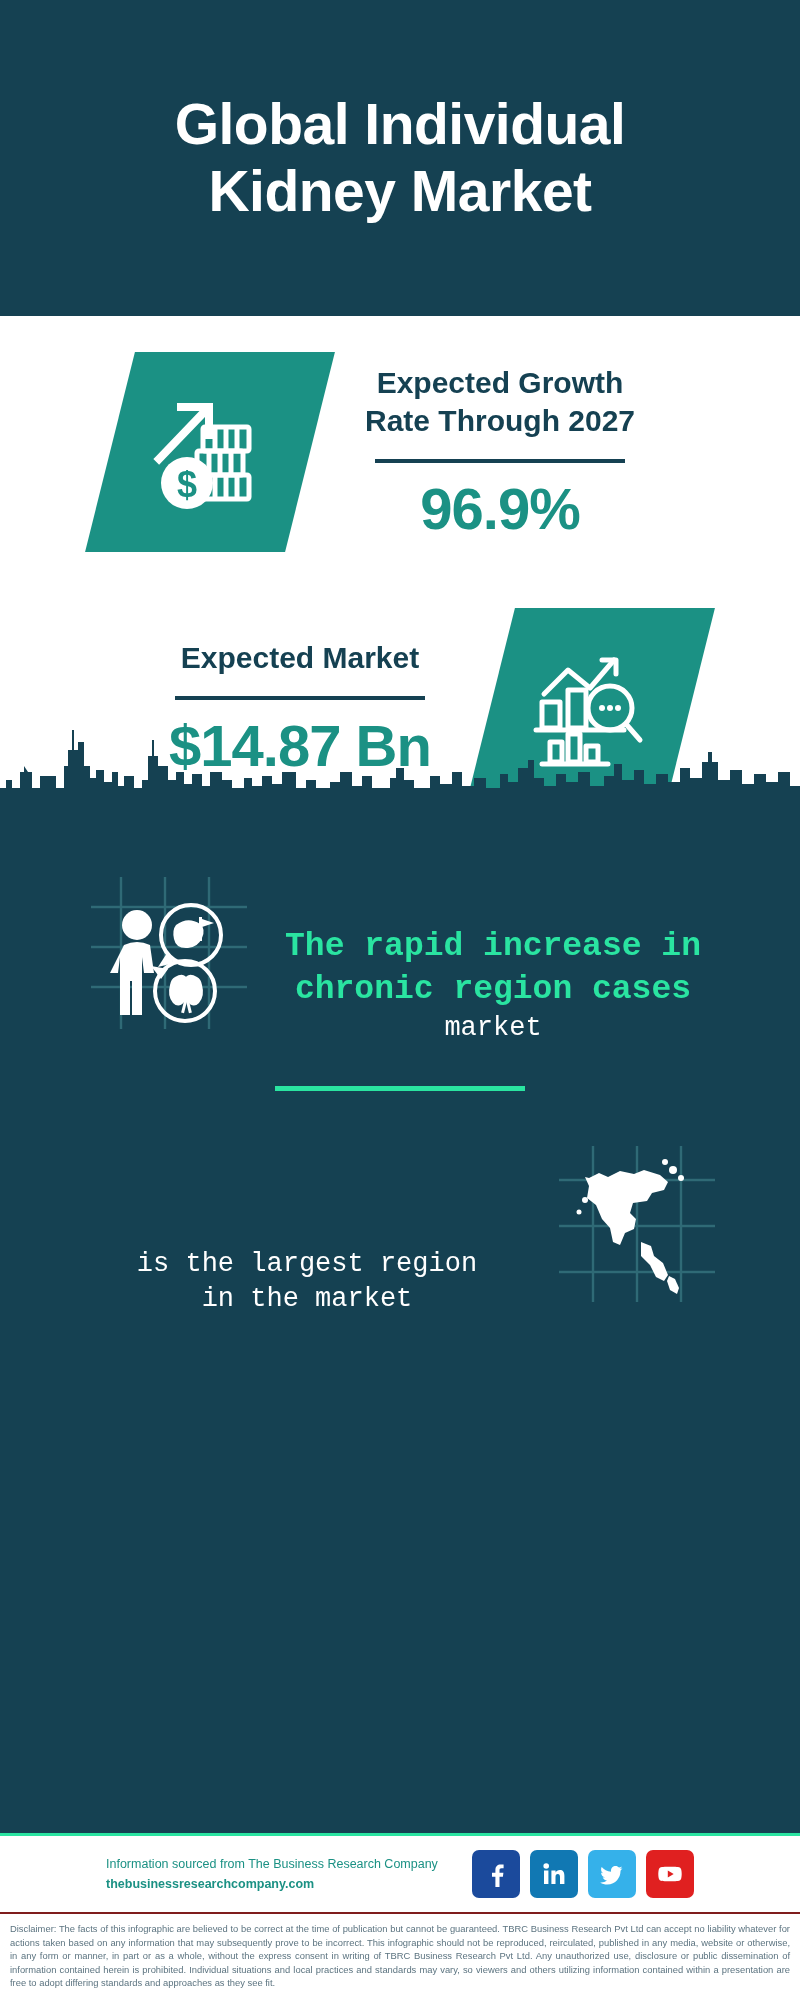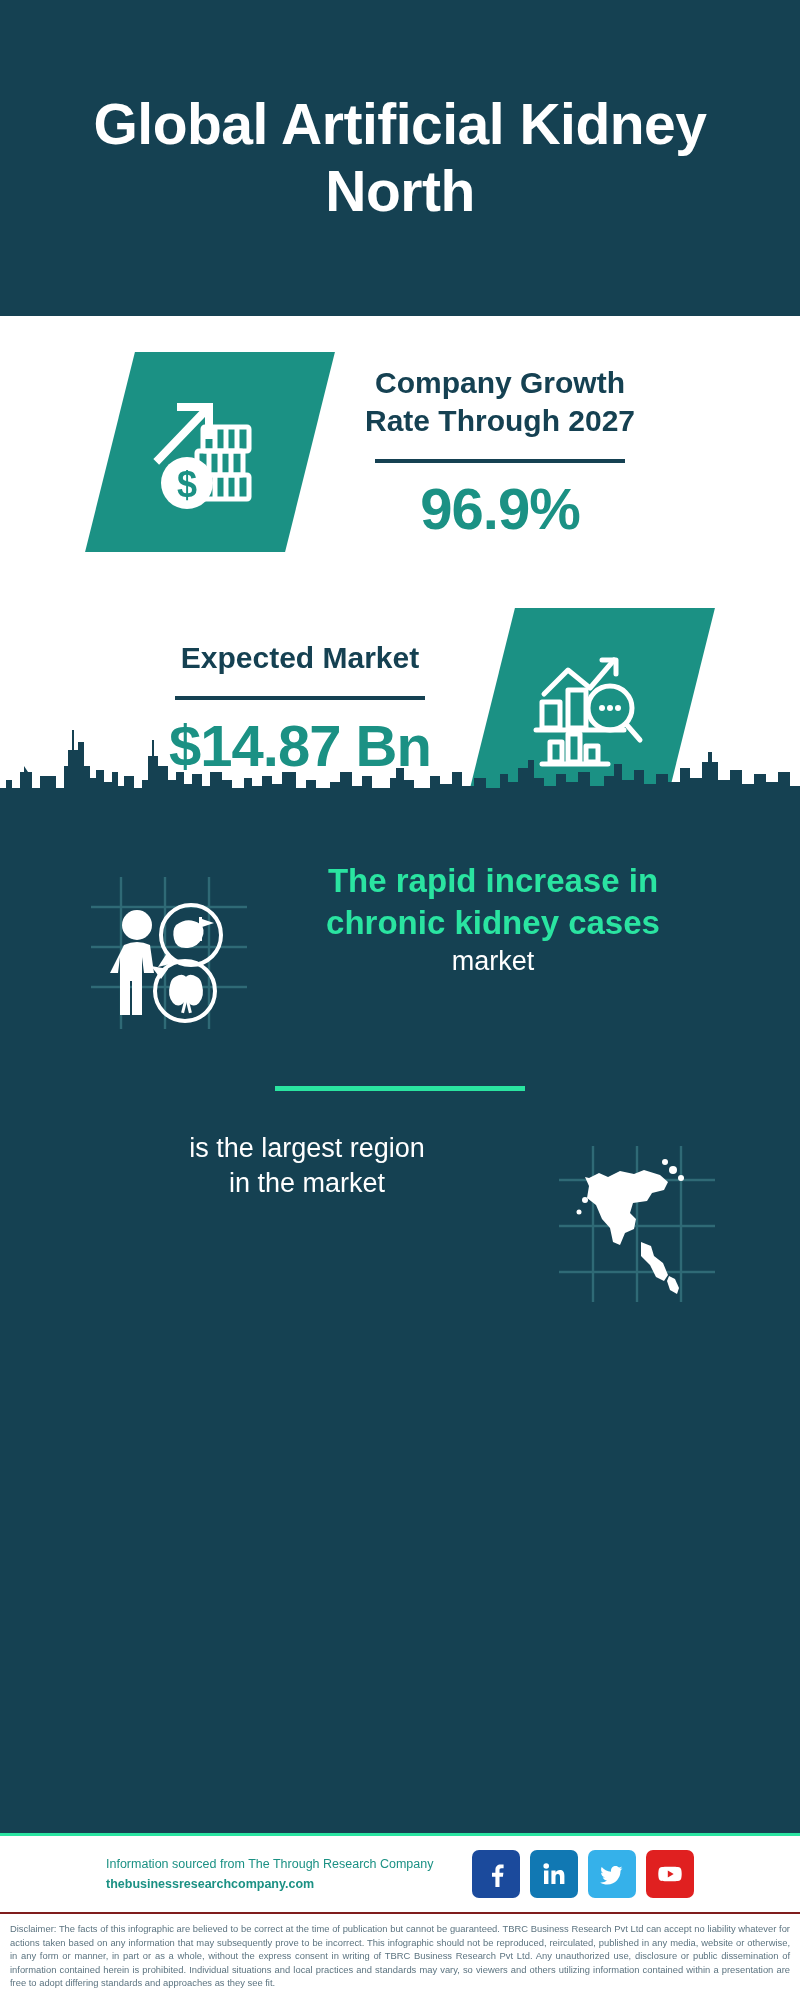--- a/index.html
+++ b/index.html
@@ -121,23 +121,24 @@
   .insights {
     padding-top: 52px;
     display: flex;
     flex-direction: column;
     justify-content: flex-start;
     flex: 1 1 auto;
   }
 
   .insight-row {
     display: flex;
-    align-items: flex-start;
+    align-items: flex-end;
     justify-content: center;
     padding: 0 40px;
+    font-family: Liberation Mono, monospace;
   }
   .insight-icon {
     flex: 0 0 auto;
     width: 186px;
     height: 186px;
     display: flex;
     align-items: center;
     justify-content: center;
   }
   .insight-text {
@@ -216,21 +217,21 @@
     line-height: 1.45;
     text-align: justify;
   }
 </style>
 </head>
 <body>
 
 <div class="page">
 
   <div class="header">
-    <div class="header-title">Global Artificial Kidney North</div>
+    <div class="header-title">Global Individual Kidney Market</div>
   </div>
 
   <div class="stats">
 
     <div class="stat-row">
       <div class="paragram">
         <svg width="130" height="130" viewBox="0 0 130 130" aria-hidden="true">
           <g fill="none" stroke="#ffffff" stroke-width="8" stroke-linecap="square">
             <line x1="14" y1="72" x2="62" y2="22"></line>
             <polyline points="36,20 64,20 64,48" stroke-linejoin="miter"></polyline>
@@ -247,21 +248,21 @@
             <rect x="58" y="88" width="46" height="24" rx="2"></rect>
             <line x1="70" y1="88" x2="70" y2="112"></line>
             <line x1="81" y1="88" x2="81" y2="112"></line>
             <line x1="92" y1="88" x2="92" y2="112"></line>
           </g>
           <circle cx="42" cy="96" r="26" fill="#ffffff"></circle>
           <text x="42" y="110" font-family="Liberation Sans, sans-serif" font-size="36" font-weight="bold" fill="#1b9184" text-anchor="middle">$</text>
         </svg>
       </div>
       <div class="stat-text">
-        <div class="stat-label">Company Growth</div>
+        <div class="stat-label">Expected Growth</div>
         <div class="stat-label">Rate Through 2027</div>
         <div class="stat-rule"></div>
         <div class="stat-value">96.9%</div>
       </div>
     </div>
 
     <div class="spacer-stats"></div>
 
     <div class="stat-row reverse">
       <div class="stat-text">
@@ -331,21 +332,21 @@
             <g fill="#ffffff">
               <path d="M100 114 q10 -6 13 4 q3 11 -3 20 q-6 8 -12 2 q-6 -7 -3 -18 q1 -6 5 -8 z"></path>
               <path d="M122 114 q-10 -6 -13 4 q-3 11 3 20 q6 8 12 2 q6 -7 3 -18 q-1 -6 -5 -8 z"></path>
               <rect x="109" y="128" width="3" height="22" transform="rotate(14 110 138)"></rect>
               <rect x="111" y="128" width="3" height="22" transform="rotate(-14 113 138)"></rect>
             </g>
           </svg>
         </div>
         <div class="insight-text">
           <div class="insight-head">The rapid increase in</div>
-          <div class="insight-head">chronic kidney cases</div>
+          <div class="insight-head">chronic region cases</div>
           <div class="insight-sub">market</div>
         </div>
       </div>
 
       <div class="insight-divider"></div>
 
       <div class="insight-row">
         <div class="insight-text">
           <div class="insight-sub">is the largest region</div>
           <div class="insight-sub">in the market</div>
@@ -372,21 +373,21 @@
             </g>
           </svg>
         </div>
       </div>
 
     </div>
   </div>
 
   <div class="footer-bar">
     <div class="footer-credit">
-      <div class="line1">Information sourced from The Through Research Company</div>
+      <div class="line1">Information sourced from The Business Research Company</div>
       <div class="line2">thebusinessresearchcompany.com</div>
     </div>
     <div class="social-row">
       <div class="social s-fb">
         <svg width="26" height="26" viewBox="0 0 26 26" aria-hidden="true">
           <path fill="#ffffff" d="M16.5 26 V15.8 h3.4 l0.5 -4h-3.9 V9.2 c0 -1.2 0.3 -2 2 -2h2.1 V3.6 C20.3 3.5 19 3.4 17.6 3.4 c-3.1 0 -5.2 1.9 -5.2 5.4 v3 H9 v4h3.4 V26 Z"></path>
         </svg>
       </div>
       <div class="social s-li">
         <svg width="26" height="26" viewBox="0 0 26 26" aria-hidden="true">

